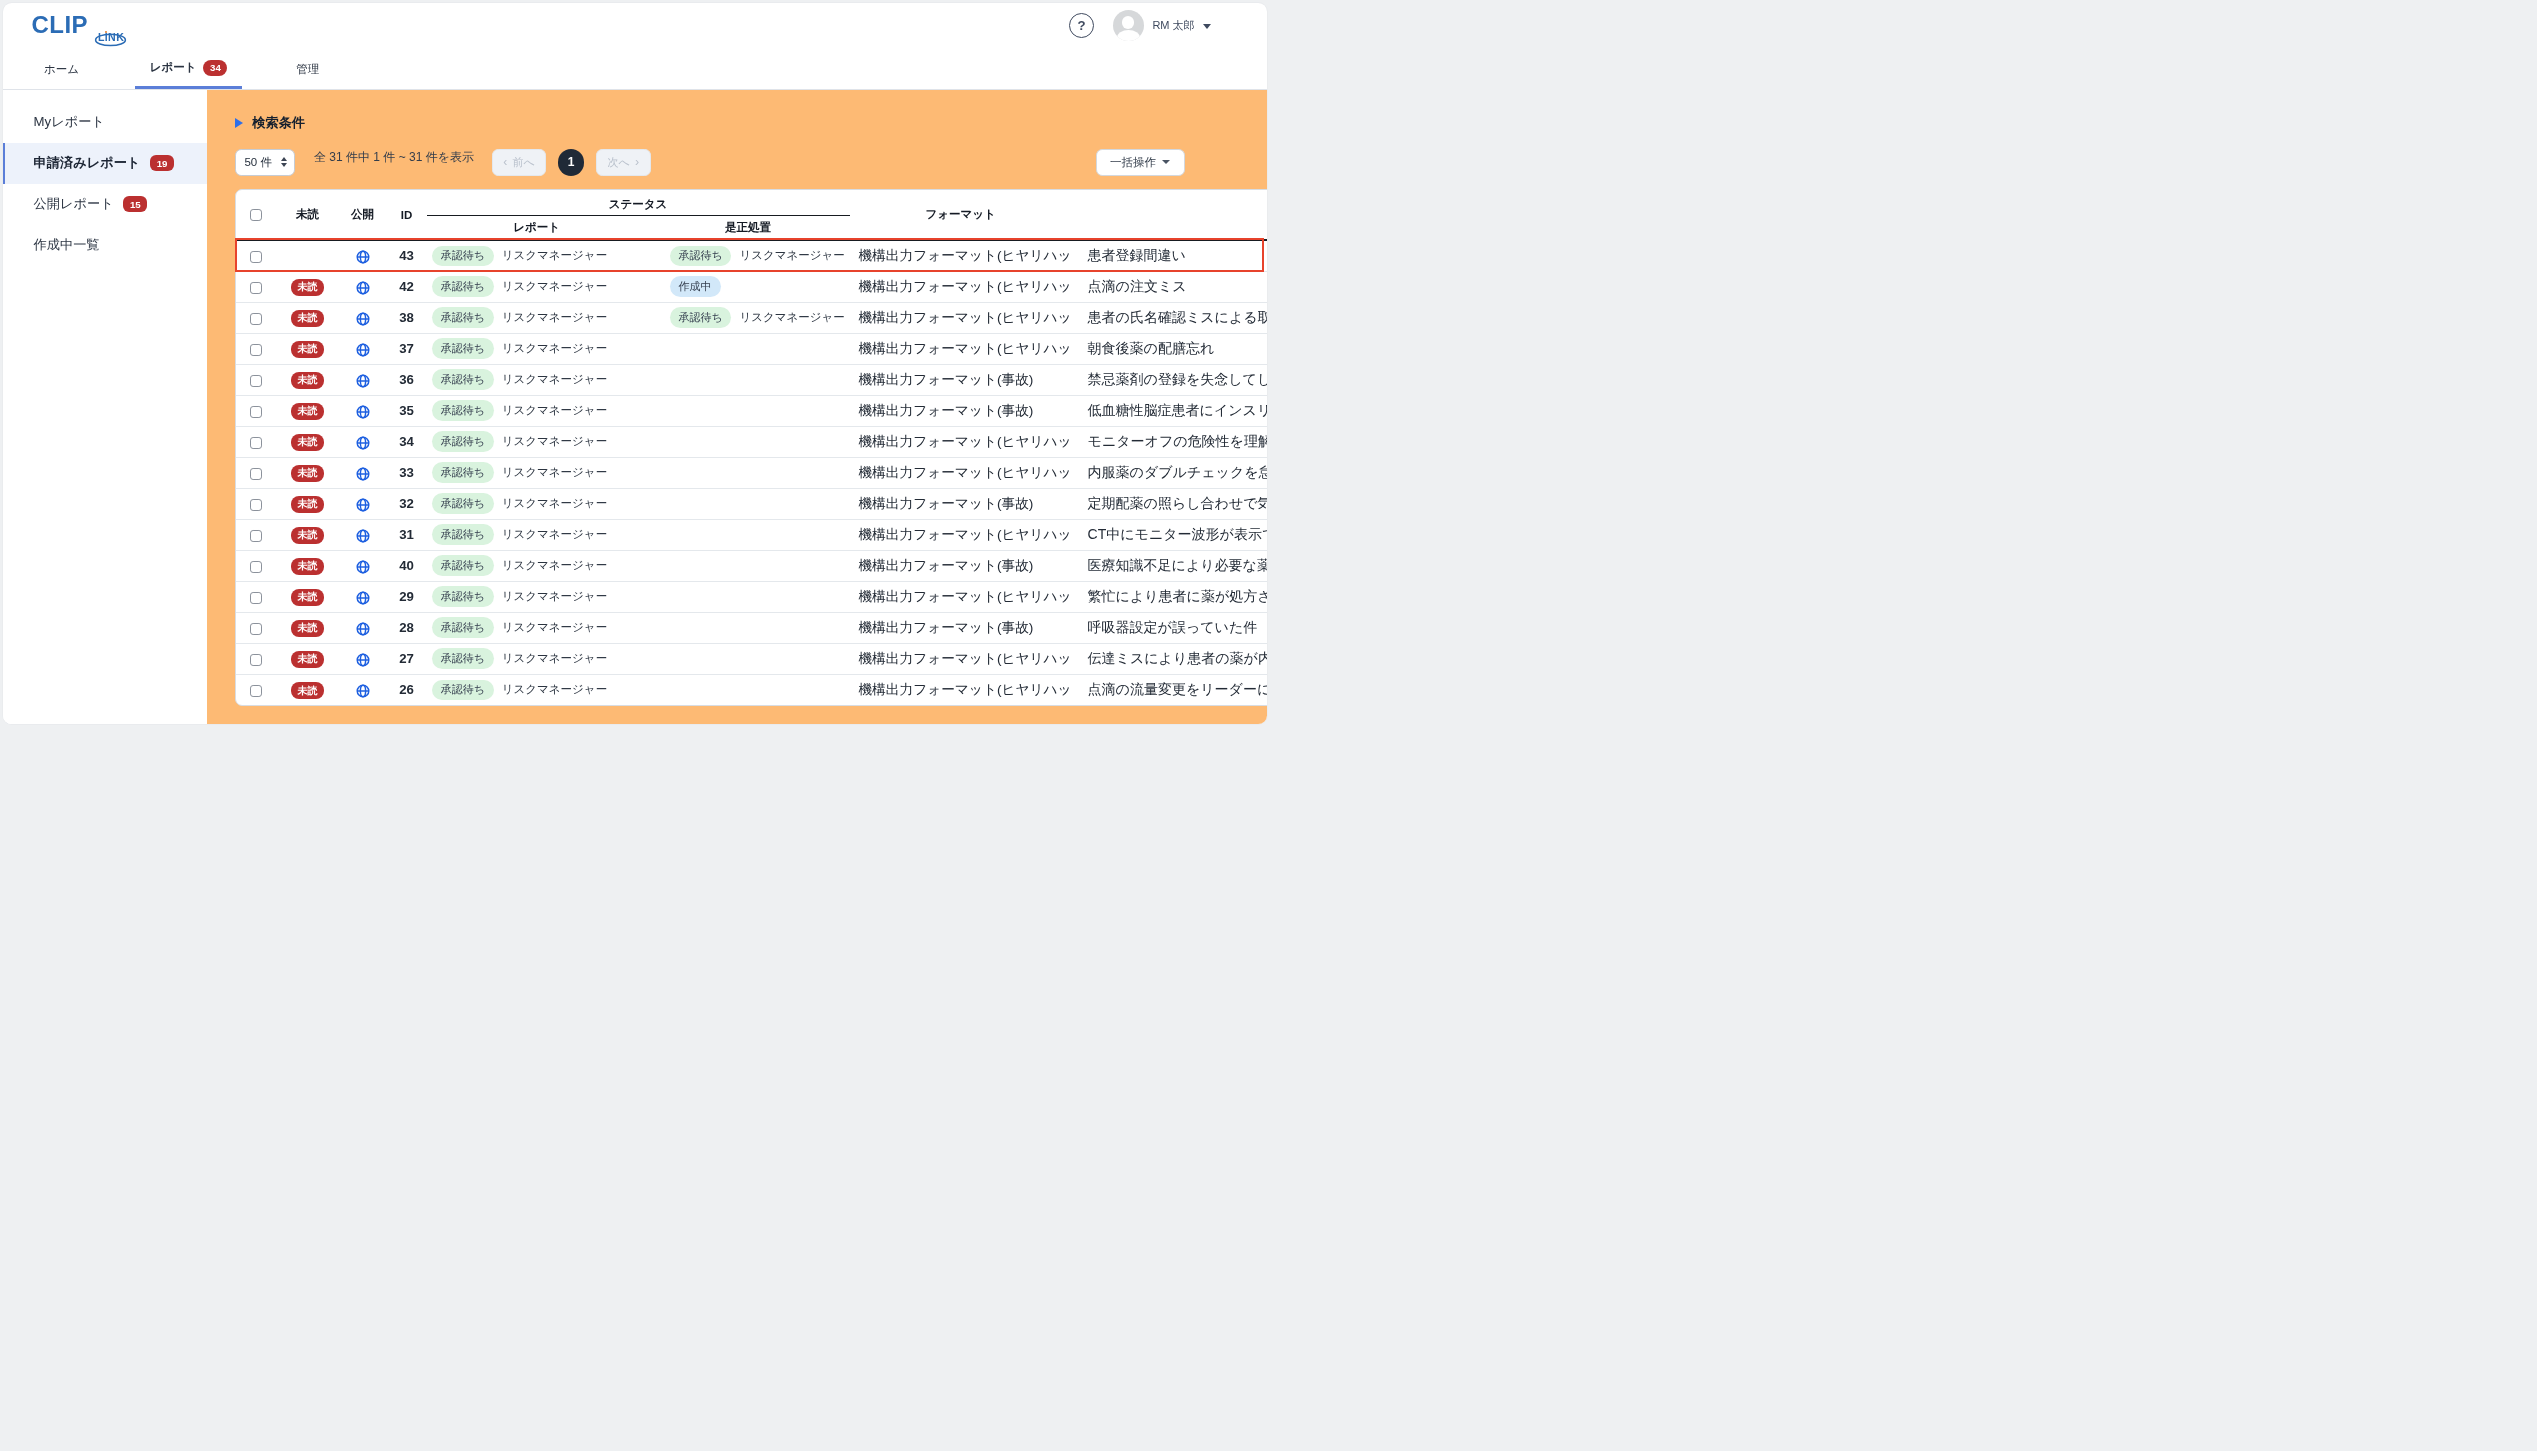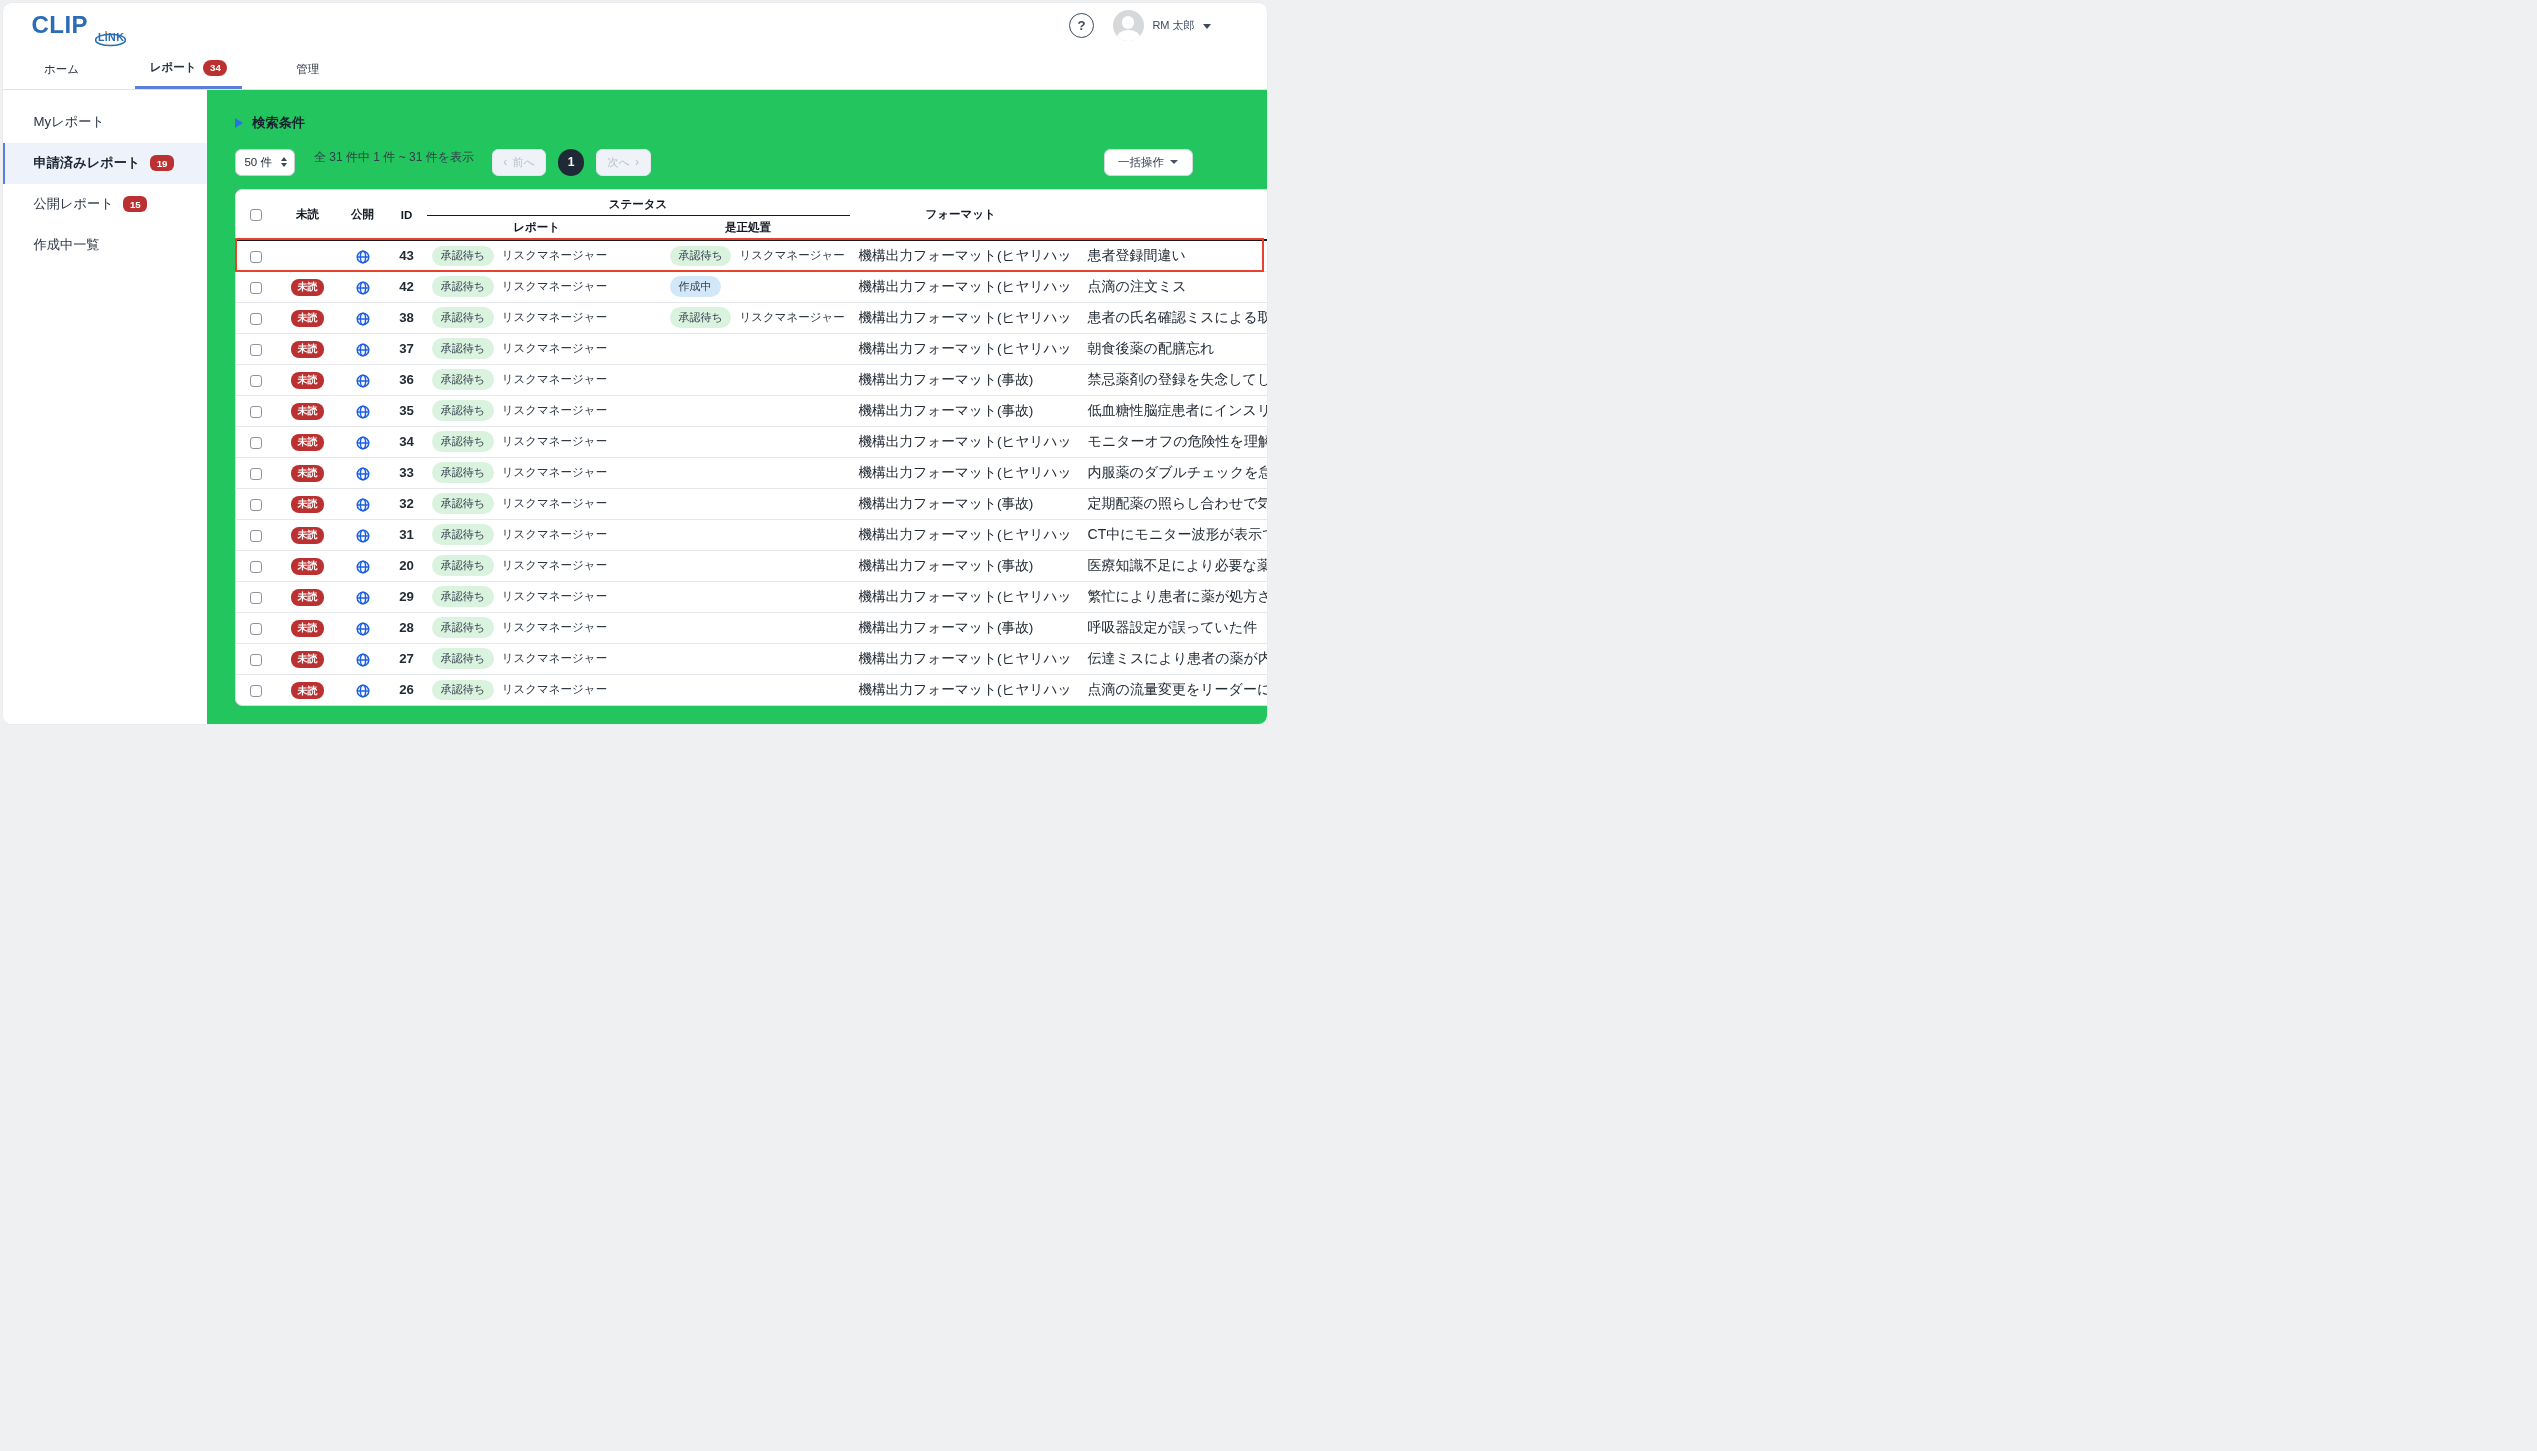--- a/index.html
+++ b/index.html
@@ -70,21 +70,21 @@
   .side-item {
     height:41px; display:flex; align-items:center; padding-left:29px;
     font-size:13.2px; color:#2b3442; cursor:pointer; border-left:2.6px solid transparent;
   }
   .side-item.active {
     background:#edf2fb; border-left-color:#5b7ed8; font-weight:700; color:#1d2635;
   }
   .side-item .badge-red { margin-left:9.7px;border-radius:6px; }
 
   .content {
-    flex:1; background:#22c55e; padding:25px 0 0 28px; position:relative; overflow:hidden;
+    flex:1; background:#fdba74; padding:25px 8px 0 28px; position:relative; overflow:hidden;
   }
   .search-row { display:flex; align-items:center; height:16.7px; cursor:pointer; }
   .tri-right {
     width:0; height:0; border-top:5.3px solid transparent; border-bottom:5.3px solid transparent;
     border-left:8px solid #2e6fe8; margin-right:9.7px;
   }
   .search-title { font-size:13.2px; font-weight:700; color:#16202e; }
 
   .controls { display:flex; margin-top:17.6px; height:27px; }
   .select-box {
@@ -446,21 +446,21 @@
               <tr>
                 <td class="cell-center"><span class="checkbox"></span></td>
                 <td class="cell-center"><span class="unread-badge">未読</span></td>
                 <td class="cell-center"><svg class="globe" width="14" height="14" viewBox="0 0 16 16">
                     <g fill="none" stroke="#1d5fe0" stroke-width="1.7">
                       <circle cx="8" cy="8" r="6.6"></circle>
                       <ellipse cx="8" cy="8" rx="3" ry="6.6"></ellipse>
                       <line x1="1.4" y1="8" x2="14.6" y2="8"></line>
                     </g>
                   </svg></td>
-                <td class="id-cell">20</td>
+                <td class="id-cell">40</td>
                 <td class="rep-cell"><span class="status-badge status-green">承認待ち</span><span class="status-name">リスクマネージャー</span></td>
                 <td class="corr-cell"></td>
                 <td class="fmt-cell">機構出力フォーマット(事故)</td>
                 <td class="title-cell">医療知識不足により必要な薬が処</td>
               </tr>
               <tr>
                 <td class="cell-center"><span class="checkbox"></span></td>
                 <td class="cell-center"><span class="unread-badge">未読</span></td>
                 <td class="cell-center"><svg class="globe" width="14" height="14" viewBox="0 0 16 16">
                     <g fill="none" stroke="#1d5fe0" stroke-width="1.7">

